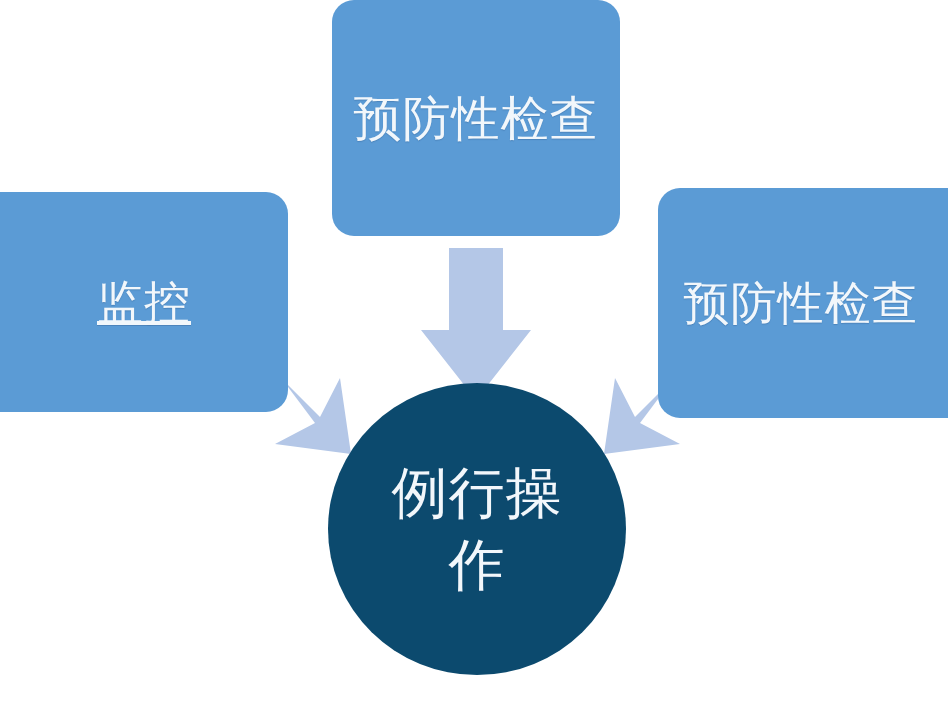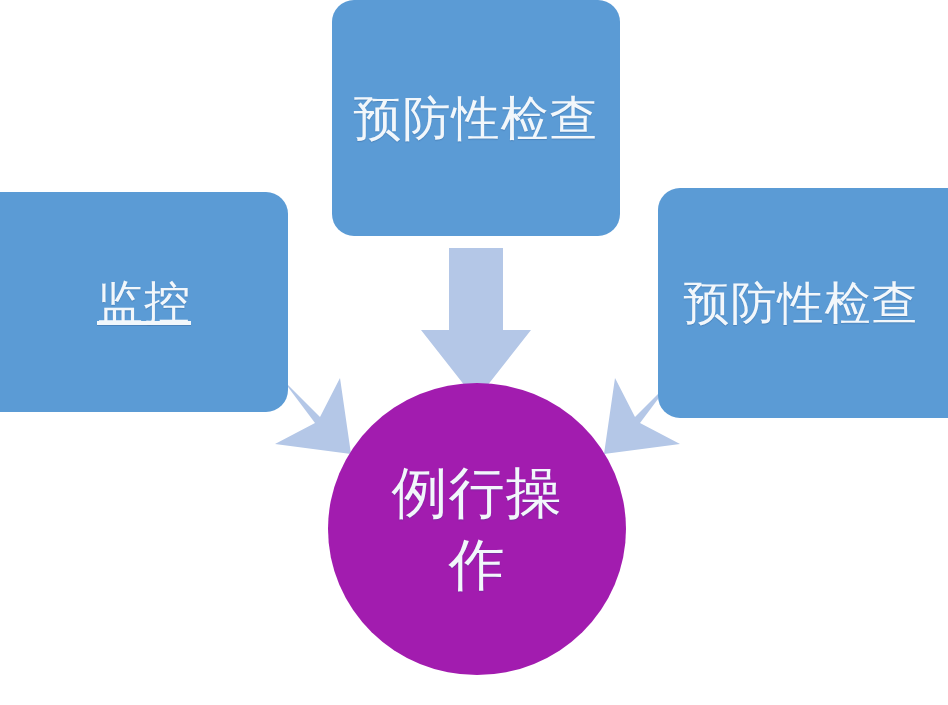--- a/index.html
+++ b/index.html
@@ -68,21 +68,21 @@
     height: 230px;
   }
   #box-routine-job .node-label {
     font-size: 46px;
     transform: translateX(-22px);
   }
 
   
   .node-circle {
     position: absolute;
-    background: #a21caf;
+    background: #0c4a6e;
     border-radius: 50%;
     display: flex;
     align-items: center;
     justify-content: center;
   }
   #circle-routine-operation {
     left: 328px;
     top: 383px;
     width: 298px;
     height: 292px;

